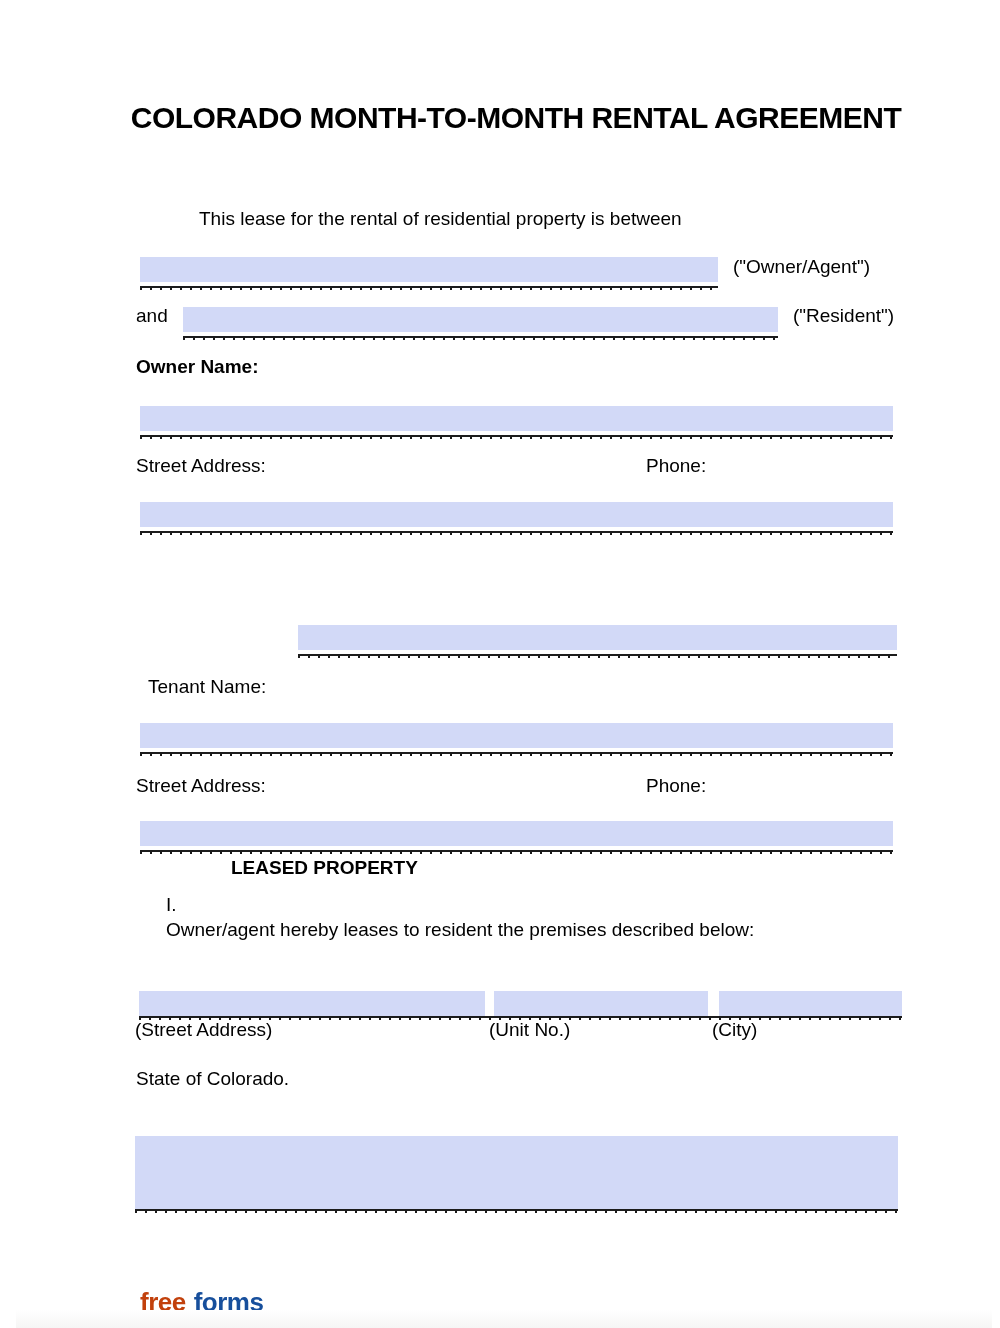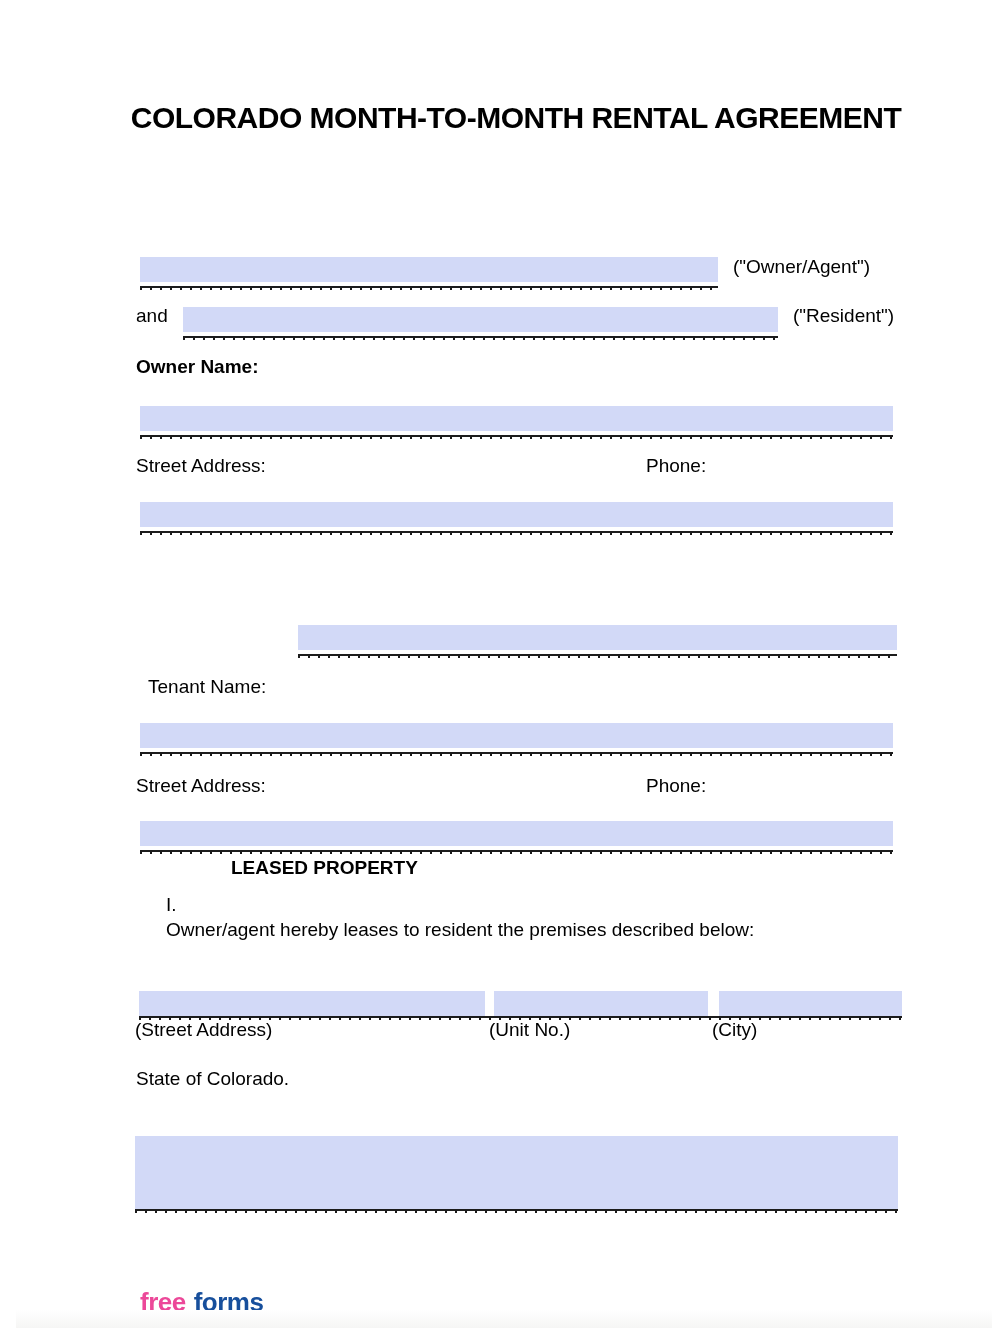--- a/index.html
+++ b/index.html
@@ -27,33 +27,34 @@
       repeating-linear-gradient(90deg,var(--ink) 0 2px,transparent 2px 10px) bottom/100% 2px no-repeat;}
 
   .triple{position:absolute;left:119px;top:971px;width:763px;height:29px;}
   .triple .chip{position:absolute;top:0;}
   .triple .uscore{position:absolute;left:0;top:25px;width:100%;}
 
   .premises{position:absolute;left:119px;top:1120px;width:763px;height:73px;background:var(--hl);}
   .premises-uscore{position:absolute;left:119px;top:1193px;width:763px;}
 
   .brand{position:absolute;left:120px;top:1271px;font-size:26px;font-weight:bold;letter-spacing:-0.5px;}
-  .brand .free{color:#ec4899;}
+  .brand .free{color:#c2410c;}
   .brand .forms{color:#174f9c;}
 
   .bottom-fade{position:absolute;left:0;top:1294px;width:1000px;height:34px;
     background:linear-gradient(180deg,#ffffff,#eeedeb);}
 </style>
 </head>
 <body>
 
 <div class="page">
 
   <div class="title">COLORADO MONTH-TO-MONTH RENTAL AGREEMENT</div>
 
+  <div class="lbl" style="left:183px;top:192px;">This lease for the rental of residential property is between</div>
 
   <div class="fieldwrap" style="left:120px;top:237px;width:586px;">
     <div class="chip"></div>
     <div class="uscore"></div>
   </div>
   <div class="lbl" style="left:717px;top:240px;">("Owner/Agent")</div>
 
   <div class="lbl" style="left:120px;top:289px;">and</div>
   <div class="fieldwrap" style="left:163px;top:287px;width:603px;">
     <div class="chip"></div>

